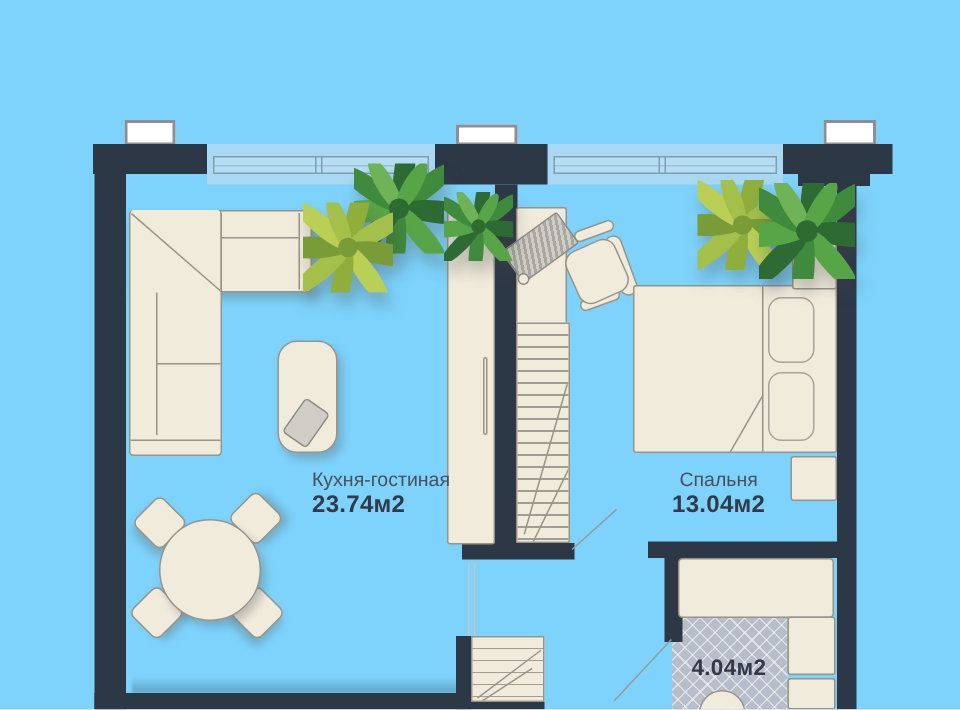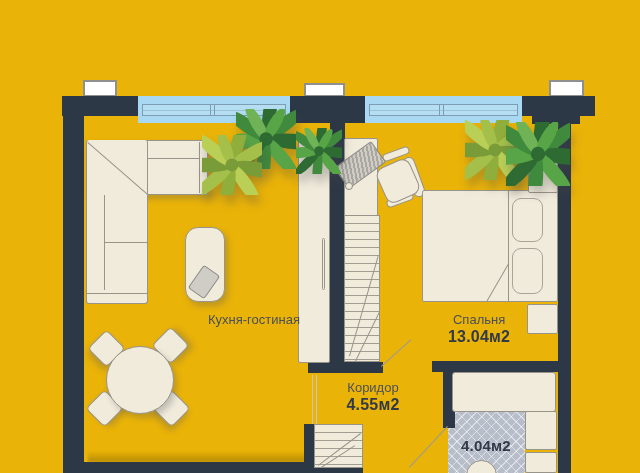--- a/index.html
+++ b/index.html
@@ -1,17 +1,17 @@
 <!DOCTYPE html>
 <html style="--wall: #2d3847; --window-glass: #a9d9f2; --window-frame: #7d9db2; --furniture: #f0ebdb; --furniture-outline: #98948a; --tile-floor: #b7bdc9; --plant-dark: #2d6b33; --plant-light: #9ab33f; --label-text: #4b5058; --area-text: #323947; --door-line: #9a9a96;"><head>
 <meta charset="utf-8">
 <style>
   html,body{margin:0;padding:0;background:#ffffff;}
   #plan{
-    position:relative;width:640px;height:473px;background:#eab308;overflow:hidden;
+    position:relative;width:640px;height:473px;background:#7dd3fc;overflow:hidden;
     font-family:"Liberation Sans","DejaVu Sans",sans-serif;
   }
   .abs{position:absolute;box-sizing:border-box;}
   .wall{position:absolute;box-sizing:border-box;background:var(--wall,#2d3847);z-index:3;}
   .win{position:absolute;box-sizing:border-box;background:var(--window-glass,#a9d9f2);z-index:2;}
   .pane{position:absolute;box-sizing:border-box;border:1px solid var(--window-frame,#7d9db2);background:rgba(255,255,255,.14);}
   .pline{position:absolute;background:#9cc2d6;height:1px;}
   .ptick{position:absolute;background:var(--window-frame,#7d9db2);width:1px;}
   .vent{position:absolute;box-sizing:border-box;background:#ffffff;border:2px solid #8f8f8f;z-index:1;}
   .furn{position:absolute;box-sizing:border-box;background:var(--furniture,#f0ebdb);border:1px solid var(--furniture-outline,#98948a);border-radius:3px;z-index:4;}
@@ -203,26 +203,23 @@
     </svg>
   <svg class="plant" style="left:465px;top:120px;width:60px;height:60px;" viewBox="-24 -24 48 48">
       <use href="#burst-light" transform="scale(1.3)"></use>
     </svg>
   <svg class="plant" style="left:506px;top:122px;width:64px;height:64px;" viewBox="-24 -24 48 48">
       <use href="#burst-dark" transform="scale(1.35)"></use>
     </svg>
 
   <div class="room-label" style="left:208px;top:312px;">
     <span>Кухня-гостиная</span>
+    <span class="area">23.74м2</span>
   </div>
   <div class="room-label" style="left:448px;top:312px;text-align:center;">
     <span>Спальня</span>
     <span class="area">13.04м2</span>
   </div>
-  <div class="room-label label-center" style="left:323px;top:380px;width:100px;">
-    <span>Коридор</span>
-    <span class="area">4.55м2</span>
-  </div>
   <div class="room-label" style="left:461px;top:437px;">
     <span class="area" style="font-size:15px;">4.04м2</span>
   </div>
 
 </div>
 
 </body></html>

